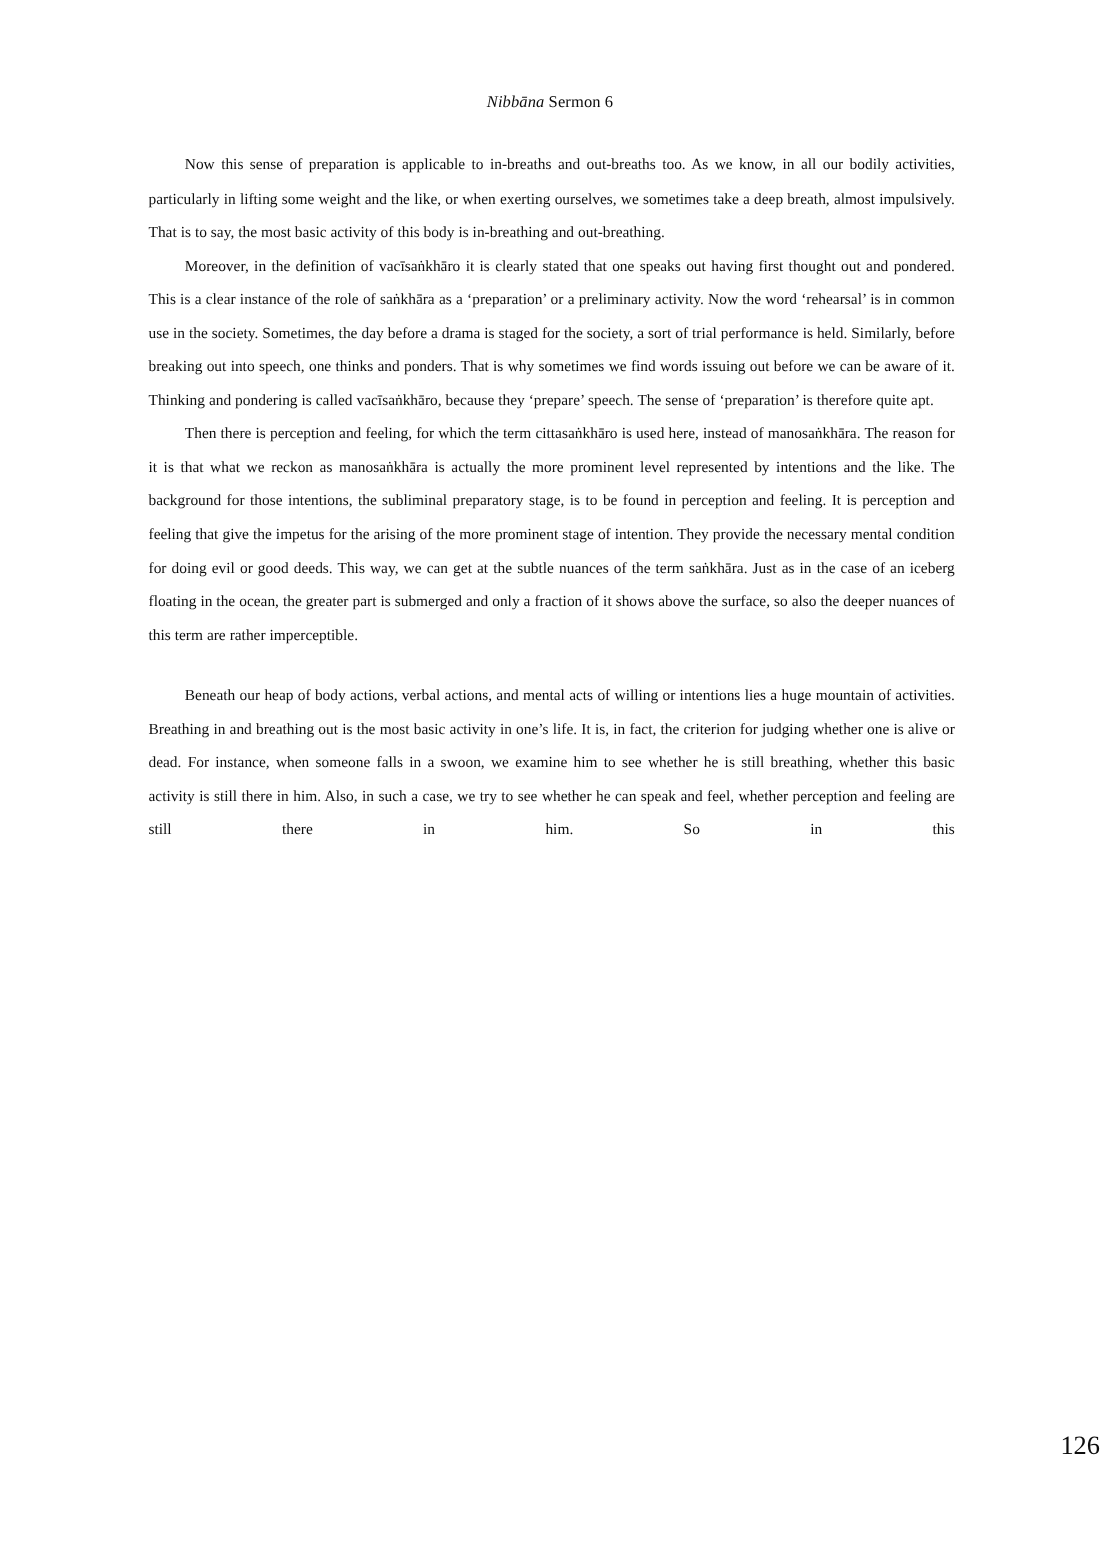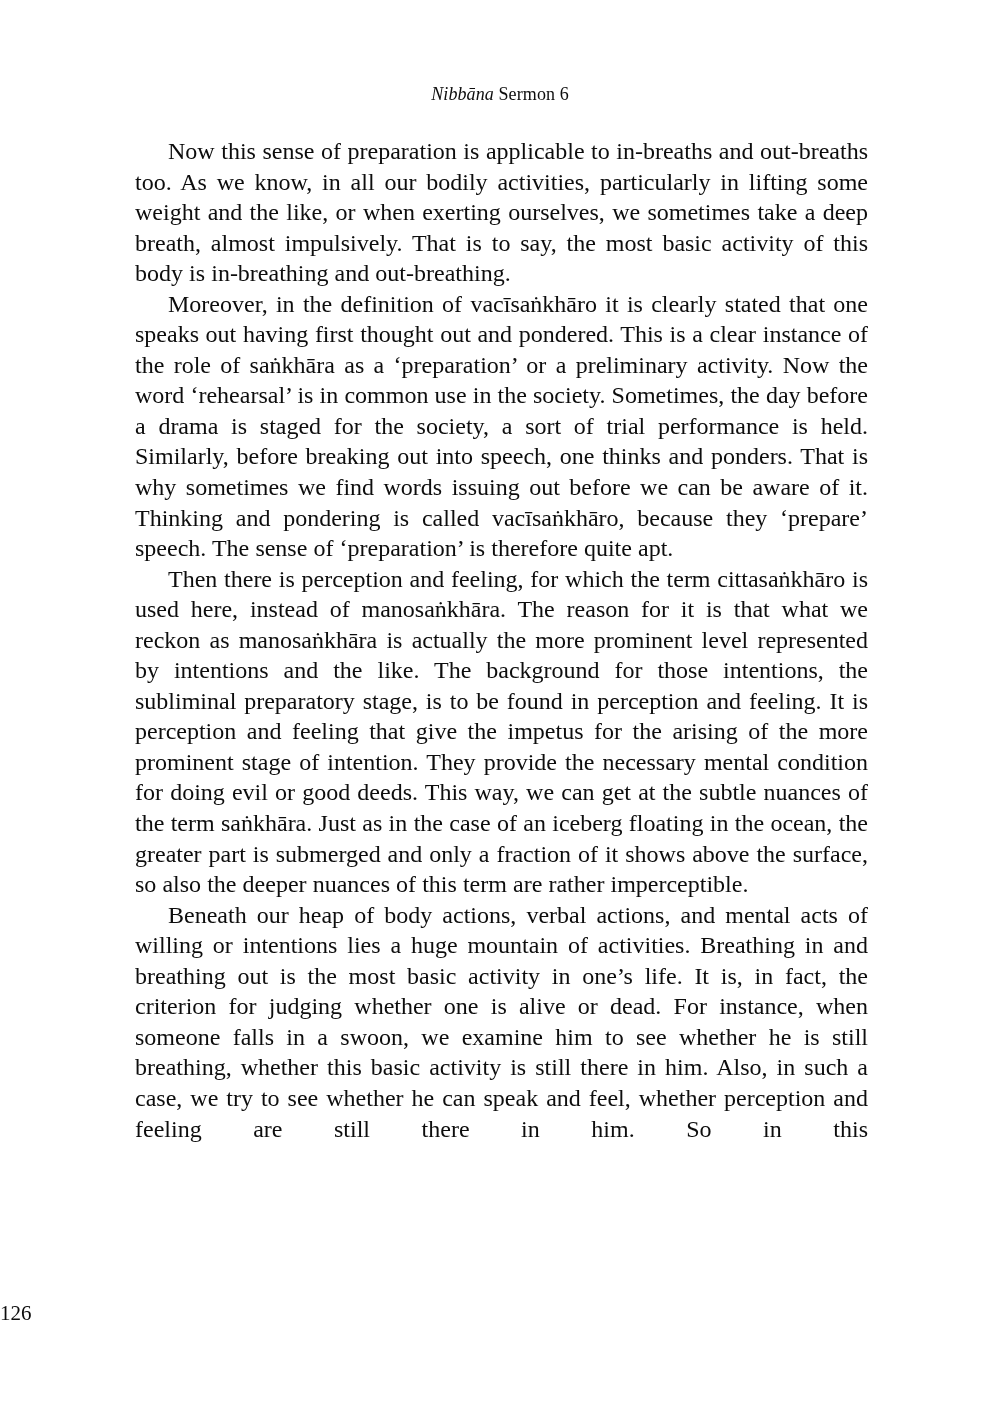--- a/index.html
+++ b/index.html
@@ -26,21 +26,21 @@
     background: #ffffff;
   }
 
   
   .running-head {
     position: absolute;
     left: 0;
     top: 85px;
     width: 1000px;
     text-align: center;
-    font-size: 18px;
+    font-size: 15px;
     line-height: 1.1;
     letter-spacing: 0.1px;
   }
   .running-head .head-italic {
     font-style: italic;
   }
   .running-head .head-roman {
     font-style: normal;
   }
 
@@ -51,47 +51,48 @@
     top: 136px;
     width: 733px;
   }
 
   .para {
     margin: 0;
     padding: 0;
     text-indent: 33px;
     text-align: justify;
     text-justify: inter-word;
-    font-size: 24px;
+    font-size: 14px;
     line-height: 30.55px;
     hyphens: none;
     -webkit-hyphens: none;
     word-spacing: 0.1px;
   }
   .para.last {
     text-align: justify;
+    margin-top: 24px;
   }
   
   .para.last::after {
     content: "";
     display: inline-block;
     width: 100%;
   }
 
   .it {
   }
 
   
   .folio {
     position: absolute;
     left: 0;
     top: 1302px;
     width: 1000px;
-    text-align: left;
-    font-size: 21px;
+    text-align: right;
+    font-size: 24px;
     line-height: 1.1;
   }
 </style>
 </head>
 <body>
 
 <div class="page">
 
   <div class="running-head">
     <span class="head-italic">Nibbāna</span><span class="head-roman"> Sermon 6</span>

